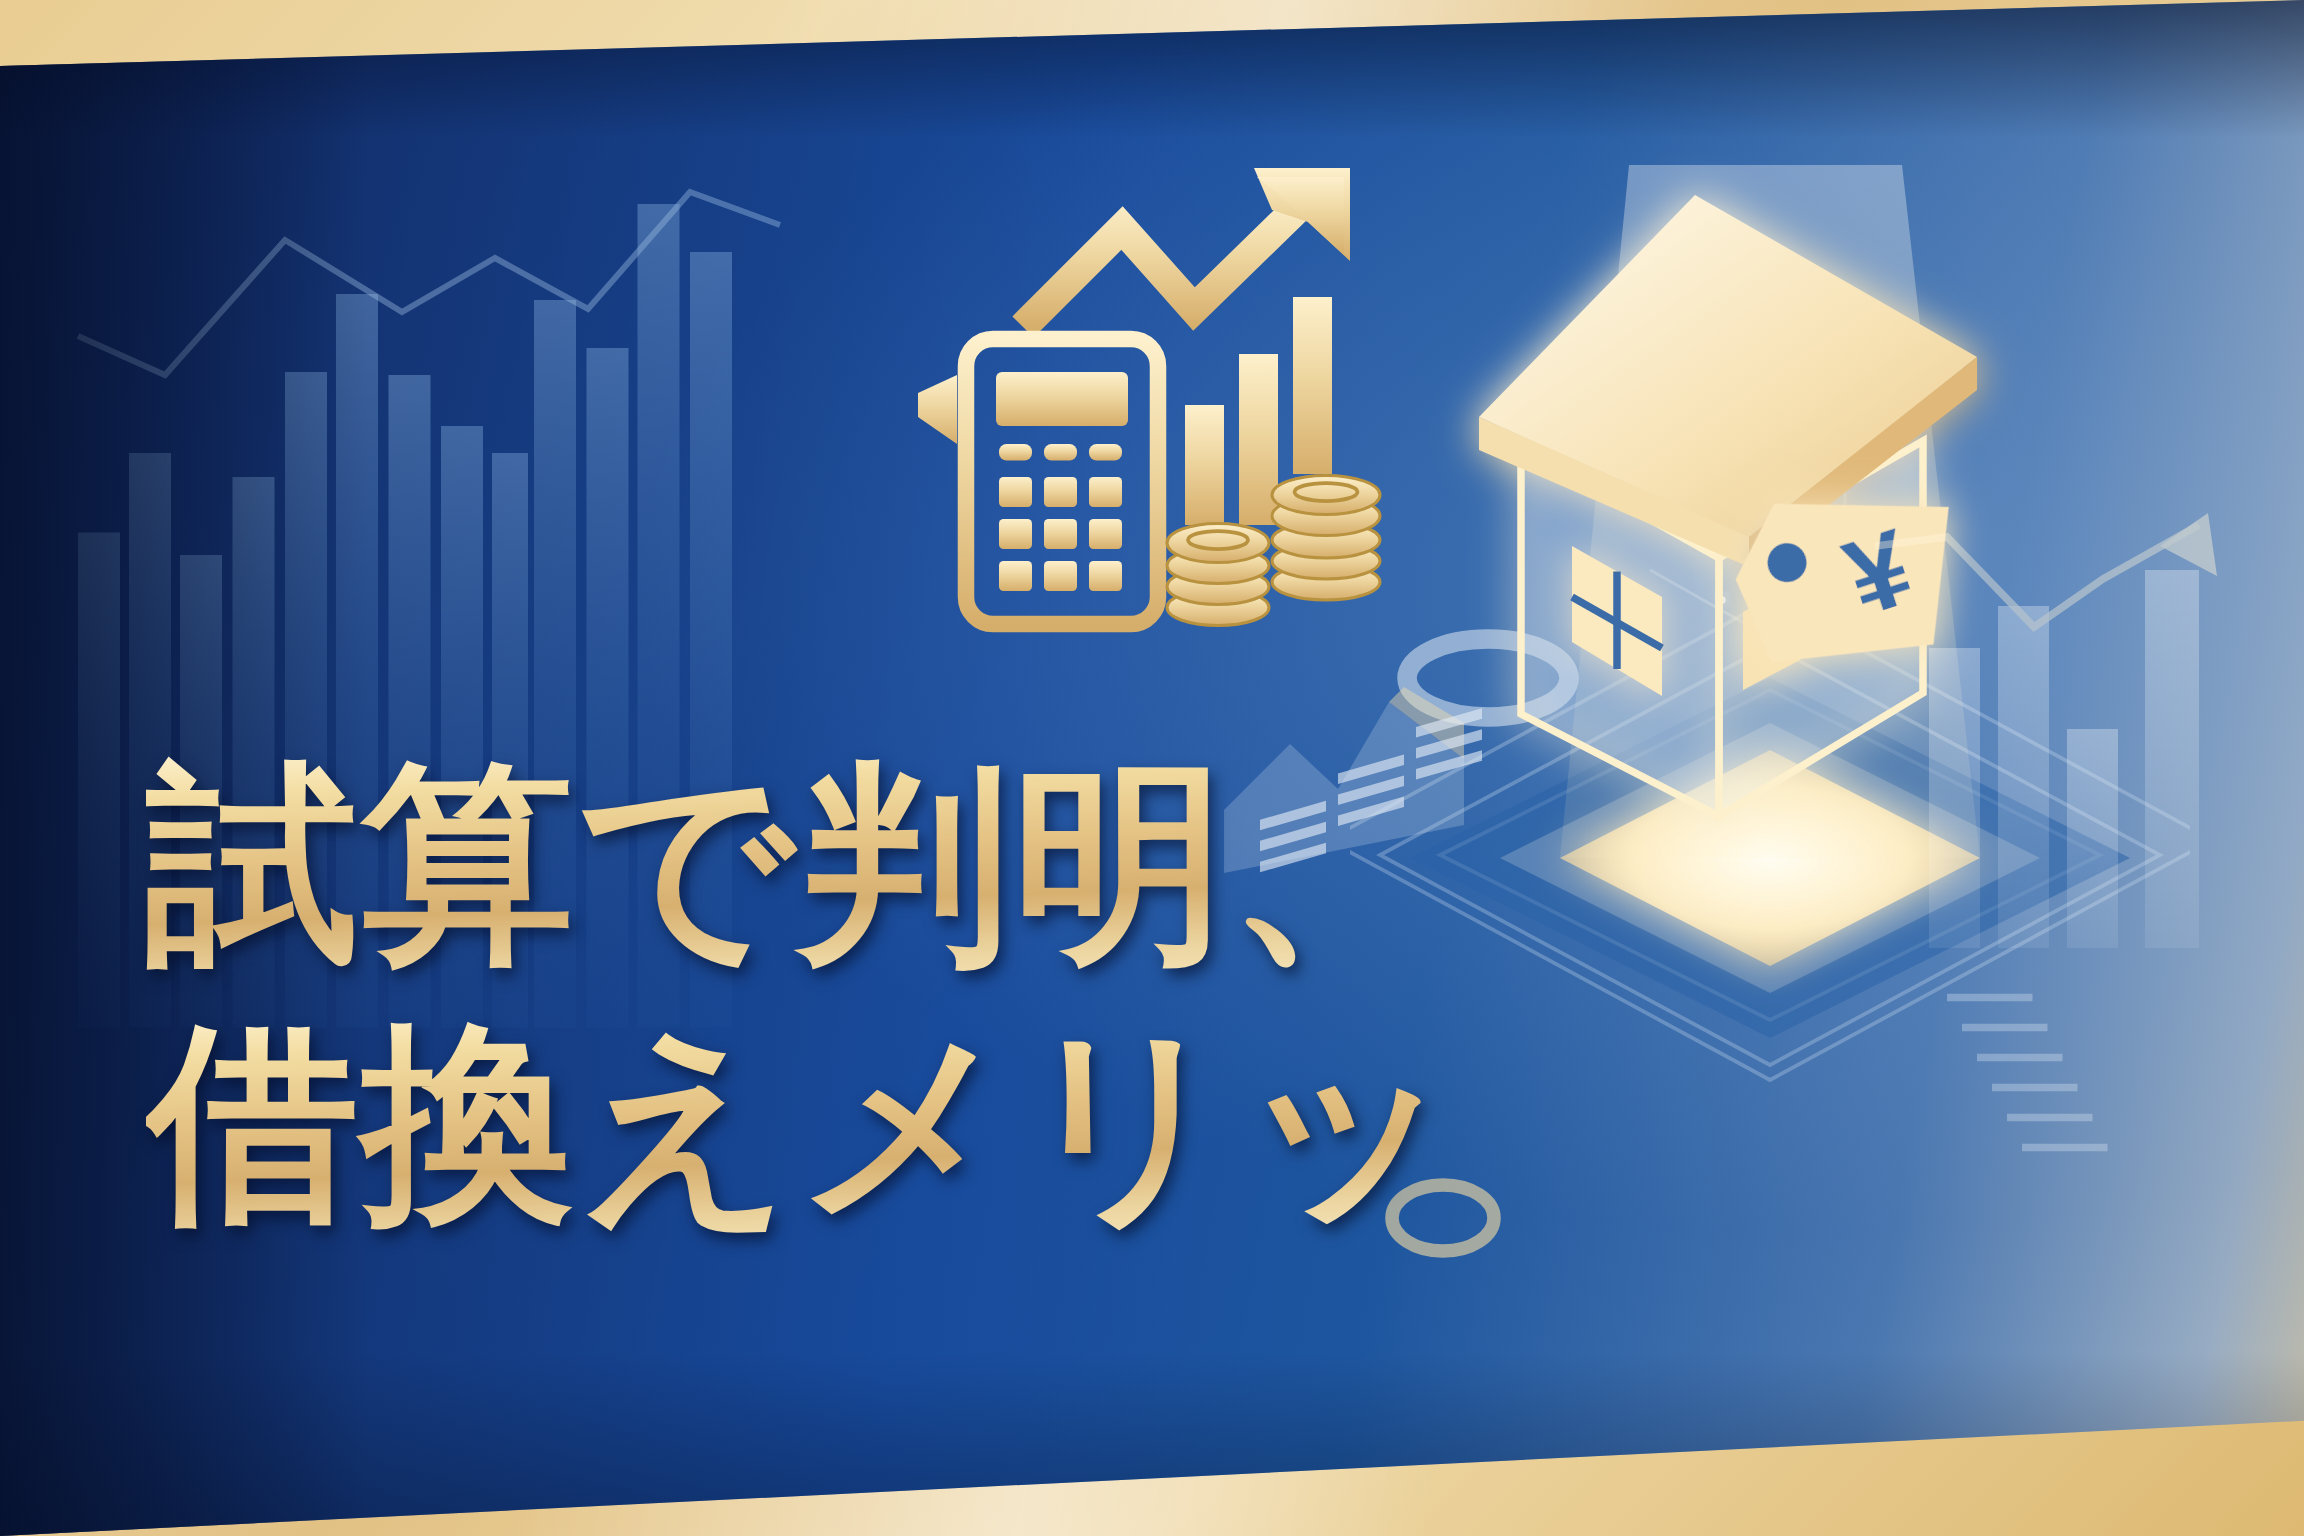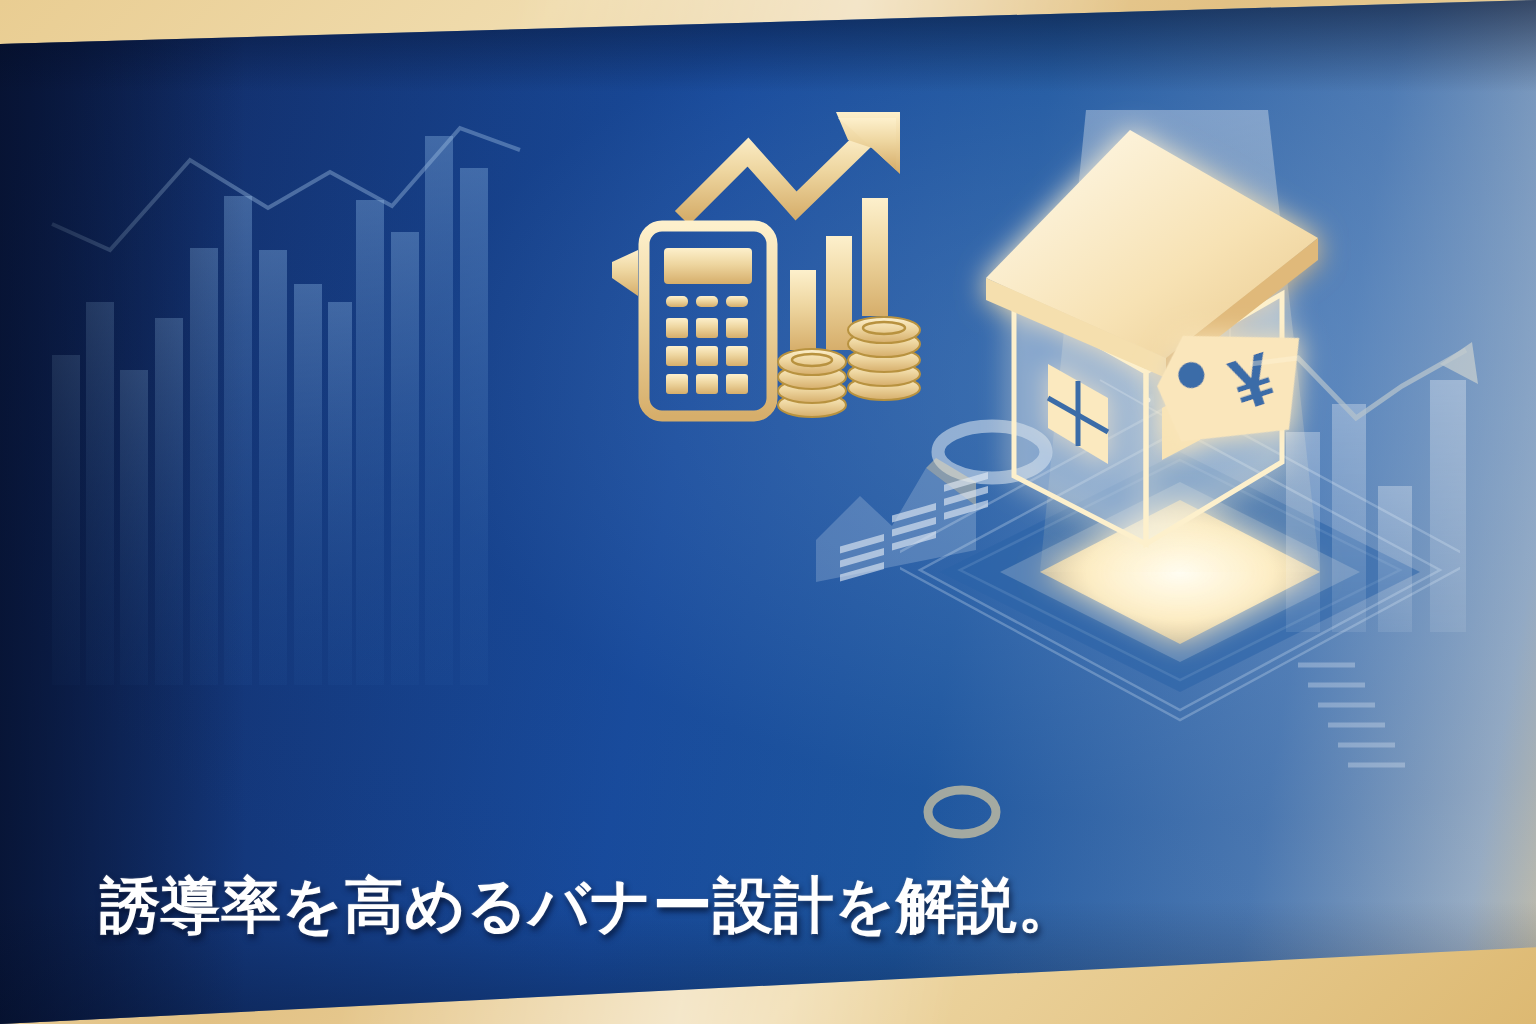--- a/index.html
+++ b/index.html
@@ -322,16 +322,19 @@
         <ellipse cx="284" cy="288" rx="36" ry="12"></ellipse>
         <ellipse cx="284" cy="274" rx="36" ry="12"></ellipse>
         <ellipse cx="284" cy="260" rx="36" ry="12"></ellipse>
         <ellipse cx="284" cy="244" rx="36" ry="13"></ellipse>
         <ellipse cx="284" cy="230" rx="36" ry="13"></ellipse>
       </g>
       <ellipse cx="284" cy="228" rx="21" ry="6" fill="none" stroke="#b8923f" stroke-width="2.5"></ellipse>
     </g>
   </svg>
 
-
-  <div class="subhead">誘導率を高めるバナー設計を解説。</div>
+  <div class="headline">
+    <div class="hl-line l1">試算で判明、</div>
+    <div class="hl-line l2">借換えメリット。</div>
+  </div>
+
 
 </div>
 
 </body></html>

